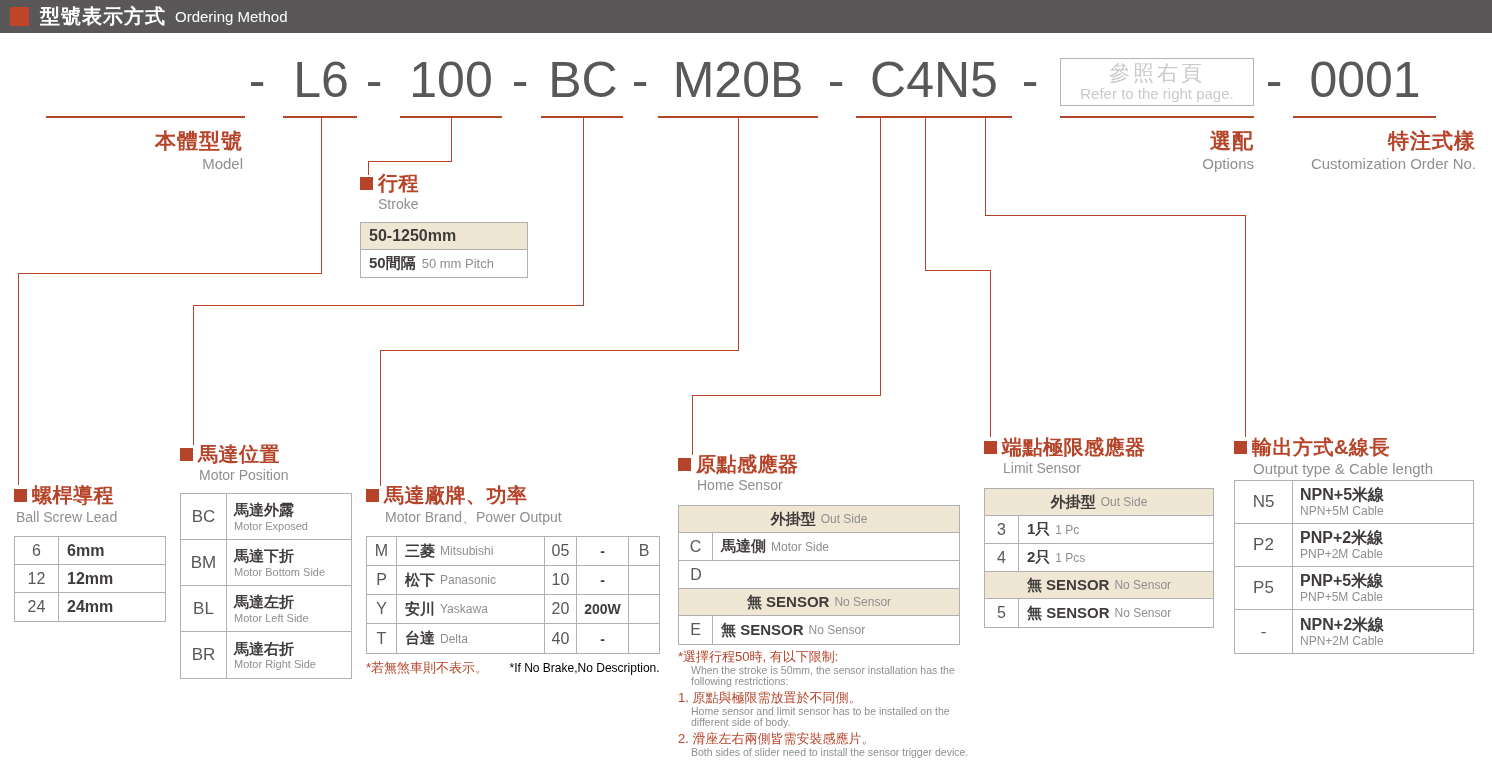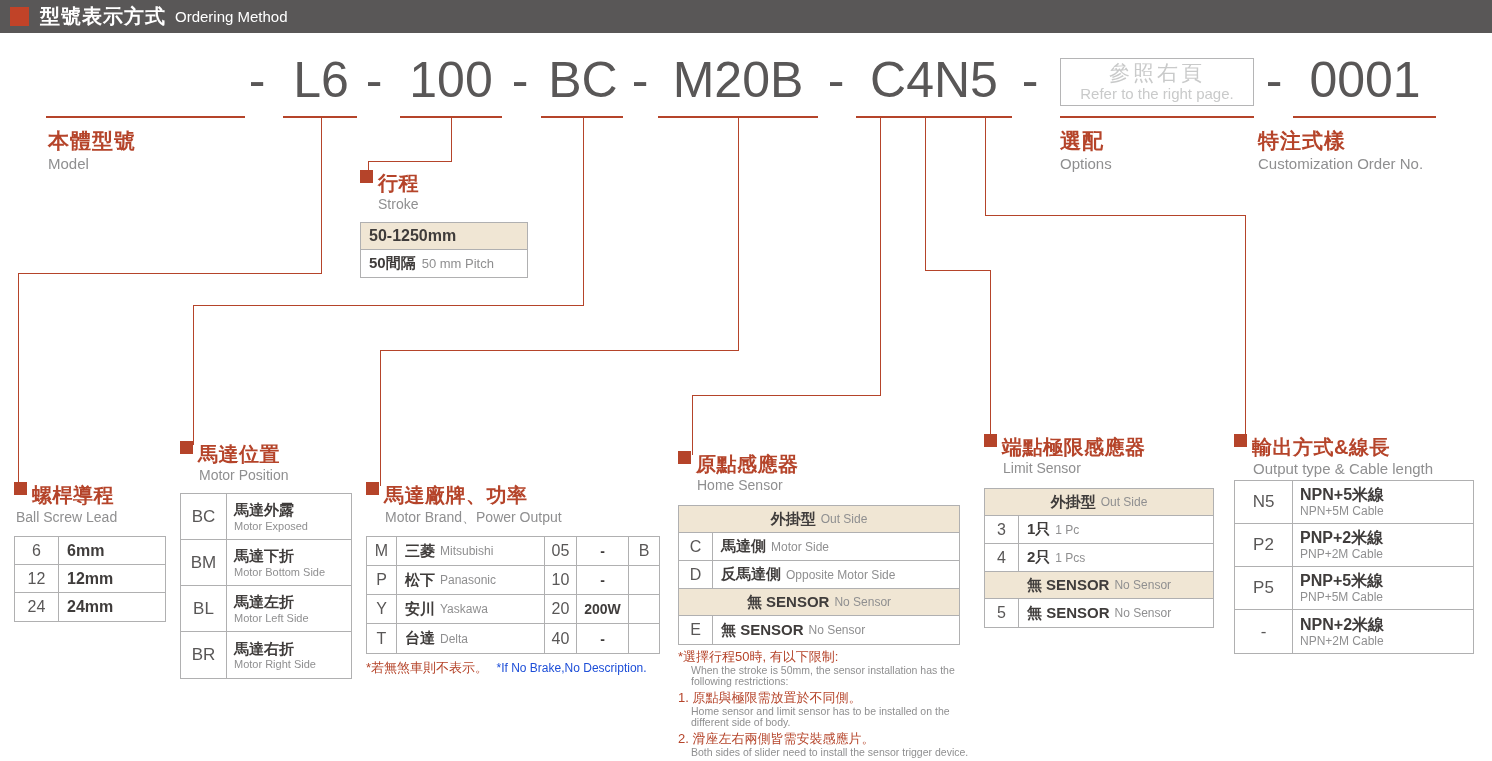--- a/index.html
+++ b/index.html
@@ -17,31 +17,31 @@
   .seg,.sep{position:absolute;top:50px;height:60px;display:flex;align-items:center;justify-content:center;
     color:#595757;font-size:50px;white-space:nowrap}
   .ul{position:absolute;top:116px;height:2px;background:#b5442a}
 
   .refbox{position:absolute;left:1060px;top:58px;width:194px;height:48px;border:1px solid #b5b5b6;background:#fff;
     display:flex;flex-direction:column;align-items:center;justify-content:center}
   .refbox .zh{color:#c9caca;font-size:21px;letter-spacing:3px;line-height:1.1}
   .refbox .en{color:#c9caca;font-size:15px;line-height:1.2}
 
   
-  .lbl{position:absolute;text-align:left}
+  .lbl{position:absolute;text-align:right}
   .lbl .zh{color:#b5442a;font-size:21px;font-weight:bold;letter-spacing:1px;line-height:1.15}
   .lbl .en{color:#8f8f90;font-size:15px;margin-top:3px;line-height:1.1}
 
   
   .hl,.vl{position:absolute;background:#b5442a}
   .hl{height:1px}
   .vl{width:1px}
 
   
-  .sect-title{position:absolute;display:flex;align-items:flex-start}
+  .sect-title{position:absolute;display:flex;align-items:center}
   .sq{width:13px;height:13px;background:#b5442a;flex:0 0 auto;margin-right:5px}
   .sect-title .zh{color:#b5442a;font-size:20px;font-weight:bold;white-space:nowrap;letter-spacing:0.5px}
   .sub{position:absolute;color:#8f8f90;font-size:14px;white-space:nowrap}
 
   
   .tbl{position:absolute;border:1px solid #b0b0b1;background:#fff}
   .trow{display:flex;border-bottom:1px solid #b0b0b1}
   .trow:last-child{border-bottom:none}
   .tcell{border-right:1px solid #b0b0b1;display:flex;align-items:center;justify-content:center;overflow:hidden;white-space:nowrap}
   .tcell:last-child{border-right:none}
@@ -53,21 +53,21 @@
   .gray{color:#8f8f90}
   .fs12{font-size:12px}.fs13{font-size:13px}.fs14{font-size:14px}.fs15{font-size:15px}.fs16{font-size:16px}.fs17{font-size:17px}
   .ml5{margin-left:5px}.ml6{margin-left:6px}
   .col{flex-direction:column;align-items:flex-start;justify-content:center;padding-left:7px}
   .l1{font-weight:bold;color:#3f3c3b;font-size:15px;line-height:1.25}
   .l2{color:#8f8f90;font-size:11px;line-height:1.1}
 
   
   .fn{position:absolute;white-space:nowrap}
   .fn .red{color:#b5442a;font-size:13px}
-  .fn .gr{color:#1d4ed8;font-size:12px;margin-left:4px}
+  .fn .gr{color:#000000;font-size:12px;margin-left:17px}
   .notes{position:absolute;left:678px;top:647px;width:294px}
   .notes .nr{color:#b5442a;font-size:13px;line-height:1.2;margin-top:2px}
   .notes .ng{color:#8f8f90;font-size:10.5px;line-height:1.12;margin-left:13px}
 </style>
 </head>
 <body>
 
 <div class="page">
 
   <header class="topbar">
@@ -285,24 +285,20 @@
     </div>
     <div class="trow" style="height:28px">
       <div class="tcell code" style="width:34px">C</div>
       <div class="tcell grow left">
         <span class="bold-dark fs15">馬達側</span>
         <span class="gray fs12 ml5">Motor Side</span>
       </div>
     </div>
     <div class="trow" style="height:28px">
       <div class="tcell code" style="width:34px">D</div>
-      <div class="tcell grow left">
-        <span class="bold-dark fs15">反馬達側</span>
-        <span class="gray fs12 ml5">Opposite Motor Side</span>
-      </div>
     </div>
     <div class="trow beige" style="height:27px">
       <div class="tcell grow">
         <span class="bold-dark fs15">無 SENSOR</span>
         <span class="gray fs12 ml5">No Sensor</span>
       </div>
     </div>
     <div class="trow" style="height:28px">
       <div class="tcell code" style="width:34px">E</div>
       <div class="tcell grow left">

